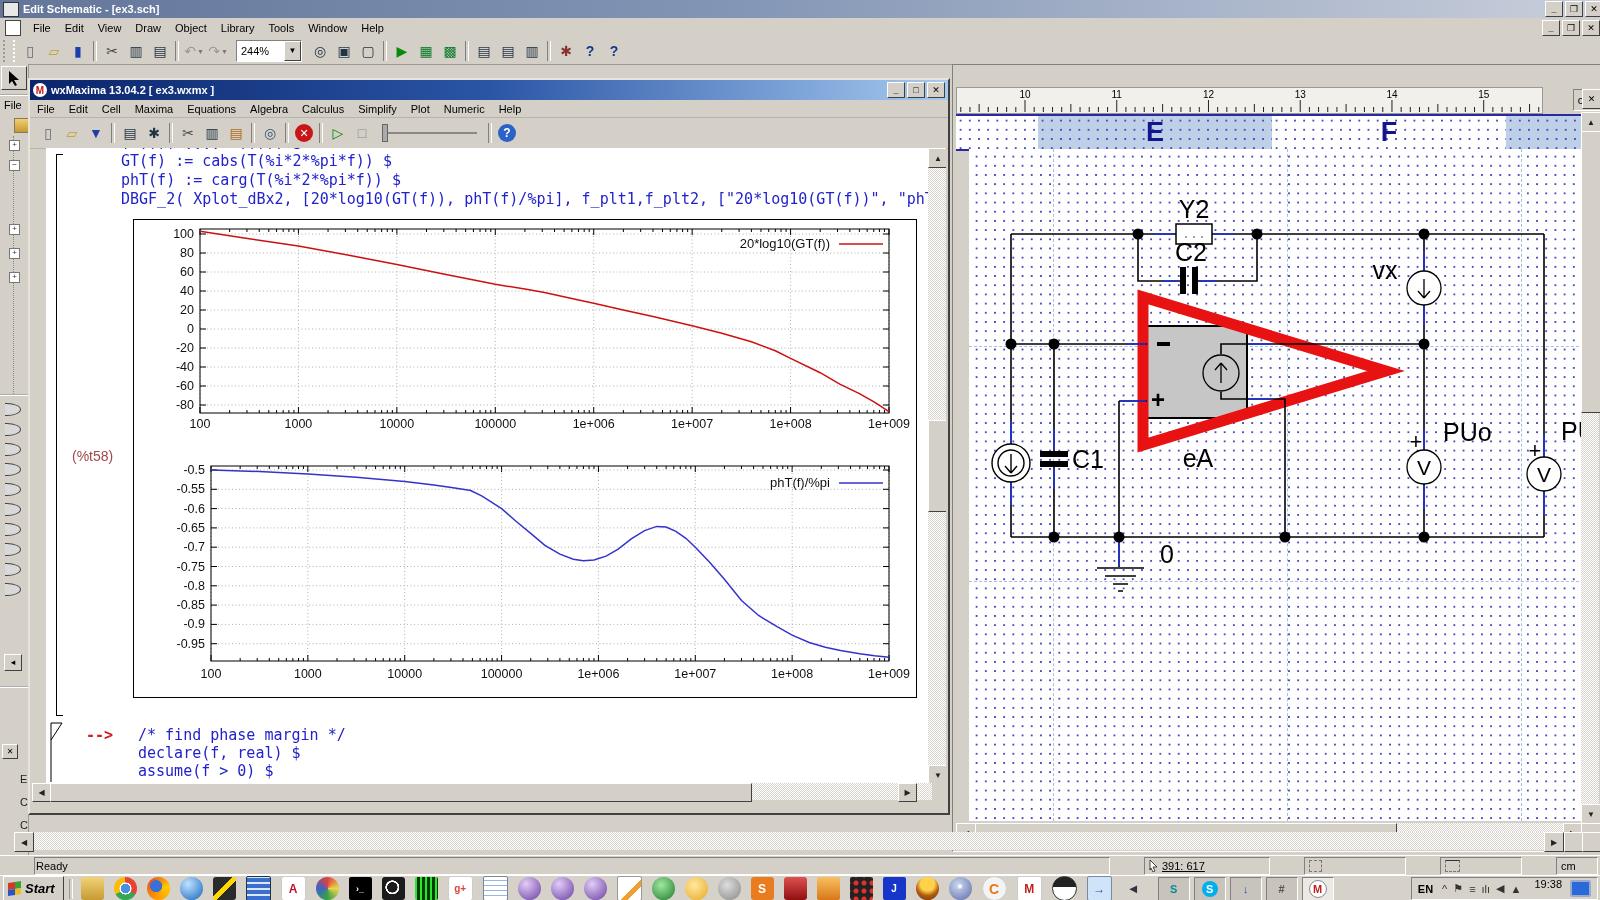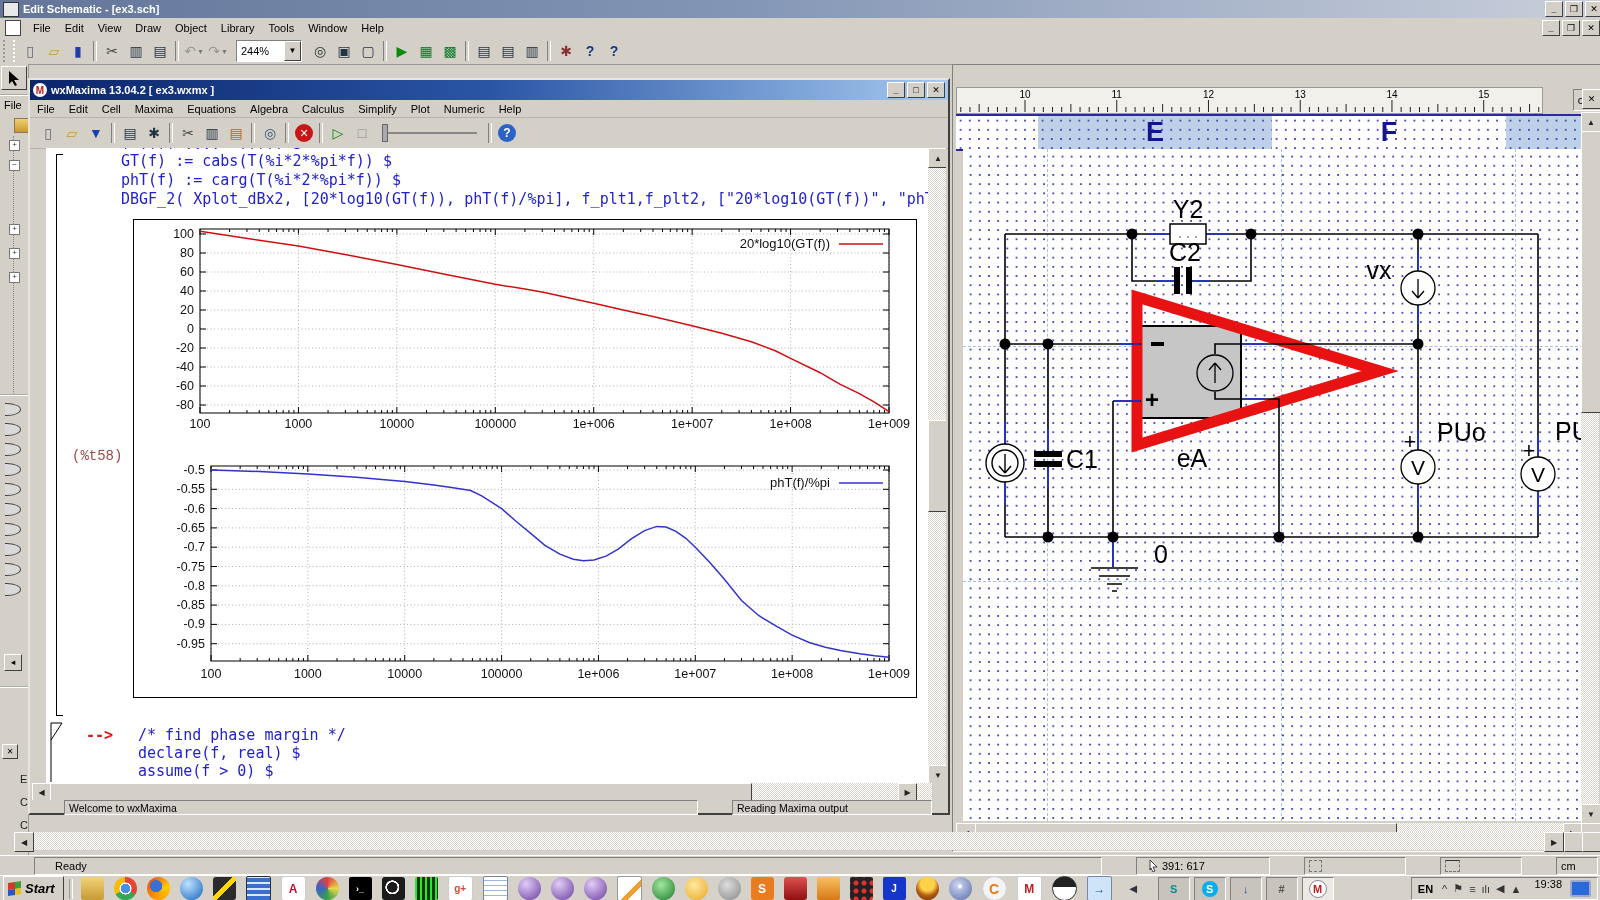--- a/index.html
+++ b/index.html
@@ -33,21 +33,21 @@
   [data-icon="options"]{color:#833;}
   [data-icon="help"],[data-icon="context-help"]{color:#123a8a;font-weight:bold;}
   [data-icon="wx-paste"]{color:#b06a1a;}
   [data-icon="wx-interrupt"]{background:#c81616;border-radius:50%;color:#fff;font-size:11px;font-weight:bold;width:18px;height:18px;margin:3px;}
   [data-icon="wx-help"]{background:#2a62c8;border-radius:50%;color:#fff;font-weight:bold;width:18px;height:18px;margin:3px;font-size:12px;}
   [data-icon="wx-stop"]{color:#888;}
   [data-icon="wx-find"]{color:#357;}
   
   .code{font-family:"DejaVu Sans Mono","Liberation Mono",monospace;font-size:15px;color:#2222cc;white-space:pre;}
   .prompt{font-family:"DejaVu Sans Mono","Liberation Mono",monospace;font-size:15px;color:#d02020;font-weight:bold;}
-  .outlabel{font-family:Liberation Mono, monospace;font-size:14px;color:#a04848;}
+  .outlabel{font-family:Liberation Sans, sans-serif;font-size:14px;color:#a04848;}
   .cellbracket{border-left:1px solid #000;border-top:1px solid #000;border-bottom:1px solid #000;width:6px;}
   
   .sb-track{background:#ece9e2;background-image:repeating-conic-gradient(#fff 0 25%,#d8d4cc 0 50%);background-size:2px 2px;}
   .sb-thumb{background:#d4d0c8;border:1px solid;border-color:#fff #404040 #404040 #fff;}
   .sb-btn{background:#d4d0c8;border:1px solid;border-color:#fff #404040 #404040 #fff;
           display:flex;align-items:center;justify-content:center;font-size:8px;color:#222;}
   
   #canvas{background:#fff;background-image:radial-gradient(circle,#4848c0 0.9px,rgba(0,0,0,0) 1.1px);background-size:9.2px 9.2px;background-position:3px 3px;}
   .band{background-image:radial-gradient(circle,#4848c0 0.9px,rgba(0,0,0,0) 1.1px);background-size:9.2px 9.2px;
         display:flex;align-items:center;justify-content:center;font-size:27px;font-weight:bold;color:#14148c;}
@@ -294,21 +294,21 @@
       <div class="band abs" style="left:0;top:0;width:82px;height:33px;background-color:#fff;"></div>
       <div class="band abs" style="left:82px;top:0;width:234px;height:33px;background-color:#bdd0e8;">
         <span>E</span>
       </div>
       <div class="band abs" style="left:316px;top:0;width:234px;height:33px;background-color:#fff;">
         <span>F</span>
       </div>
       <div class="band abs" style="left:550px;top:0;width:75px;height:33px;background-color:#bdd0e8;"></div>
     </div>
 
-    <div class="abs" id="canvas" style="left:10px;top:84px;width:625px;height:672px;overflow:hidden;">
+    <div class="abs" id="canvas" style="left:16px;top:84px;width:625px;height:672px;overflow:hidden;">
       <div class="gridline-v abs" style="left:84px;top:0;height:672px;"></div>
       <div class="gridline-v abs" style="left:318px;top:0;height:672px;"></div>
       <div class="gridline-v abs" style="left:552px;top:0;height:672px;"></div>
       <div class="gridline-h abs" style="left:0;top:197px;width:625px;"></div>
       <div class="gridline-h abs" style="left:0;top:432px;width:625px;"></div>
 
       <svg class="abs" style="left:0;top:0;" width="625" height="672" viewBox="0 0 625 672">
         <g transform="translate(-955,-148)">
 
           <rect x="1133" y="325" width="100" height="92" fill="#c6c6c6" stroke="#000" stroke-width="2"></rect>
@@ -431,24 +431,24 @@
   </div>
 
   <div class="abs sb-track" style="left:14px;top:832px;width:1548px;height:18px;">
     <div class="sb-btn abs" style="left:0;top:0;width:18px;height:18px;">◀</div>
     <div class="sb-btn abs" style="left:1530px;top:0;width:18px;height:18px;">▶</div>
   </div>
   <div class="btn3d abs" style="left:1564px;top:832px;width:17px;height:18px;"></div>
   <div class="btn3d abs" style="left:1582px;top:832px;width:17px;height:18px;"></div>
 
   <div class="abs" style="left:0;top:855px;width:1600px;height:20px;background:#d4d0c8;border-top:1px solid #fff;display:flex;align-items:center;gap:2px;padding:0 2px;box-sizing:border-box;">
-    <div class="field" style="flex:1;height:16px;display:flex;align-items:center;padding-left:20px;">
+    <div class="field" style="flex:1;height:16px;display:flex;align-items:center;padding-left:1px;">
       <span>Ready</span>
     </div>
-    <div class="field" style="width:120px;height:16px;display:flex;align-items:center;gap:4px;padding-left:12px;">
+    <div class="field" style="width:120px;height:16px;display:flex;align-items:center;gap:4px;padding-left:4px;text-decoration:underline;">
       <svg width="9" height="12">
           <path d="M1,0 L8,7 L4,7 L6,11 L4,12 L2,8 L1,10 Z" fill="#fff" stroke="#000" stroke-width="0.7"></path>
         </svg>
       <span>391: 617</span>
     </div>
     <div class="field" style="width:96px;height:16px;display:flex;align-items:center;padding-left:4px;">
       <span style="width:11px;height:10px;border:1px dashed #777;"></span>
     </div>
     <div class="field" style="width:76px;height:16px;display:flex;align-items:center;padding-left:4px;">
       <span style="width:13px;height:10px;border:1px dashed #777;border-top:1px solid #333;"></span>
@@ -923,28 +923,20 @@
         <div class="sb-btn abs" style="left:0;top:617px;width:18px;height:18px;">▼</div>
       </div>
     </div>
 
     <div class="abs sb-track" style="left:2px;top:703px;width:900px;height:17px;">
       <div class="sb-btn abs" style="left:0;top:0;width:17px;height:17px;">◀</div>
       <div class="sb-thumb abs" style="left:18px;top:0;width:700px;height:17px;"></div>
       <div class="sb-btn abs" style="left:866px;top:0;width:17px;height:17px;">▶</div>
     </div>
 
-    <div class="abs" style="left:2px;top:720px;width:900px;height:13px;background:#d4d0c8;display:flex;gap:2px;">
-      <div class="field" style="flex:0 0 628px;height:13px;background:#d4d0c8;padding-left:4px;font-size:10.5px;display:flex;align-items:center;">
-        <span>Welcome to wxMaxima</span>
-      </div>
-      <div class="field" style="flex:1;height:13px;background:#d4d0c8;padding-left:4px;font-size:10.5px;display:flex;align-items:center;">
-        <span>Reading Maxima output</span>
-      </div>
-    </div>
   </div>
 
   <div id="taskbar" class="abs" style="left:0;top:875px;width:1600px;height:25px;">
     <div id="start-btn">
       <span class="flag">
           <i></i>
           <i></i>
           <i></i>
           <i></i>
         </span>

